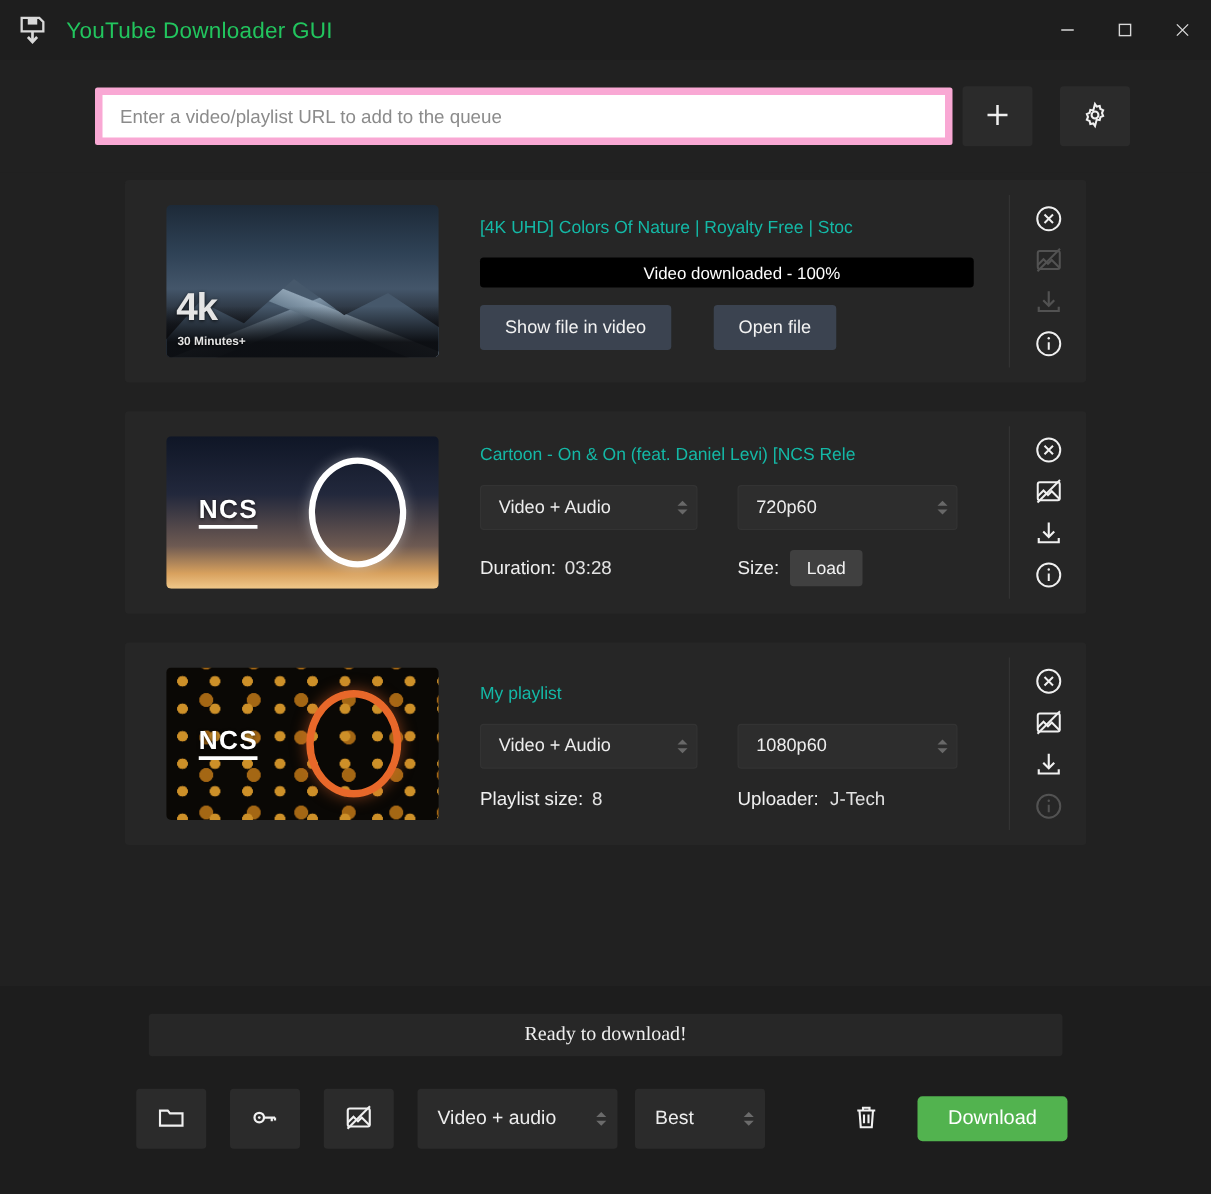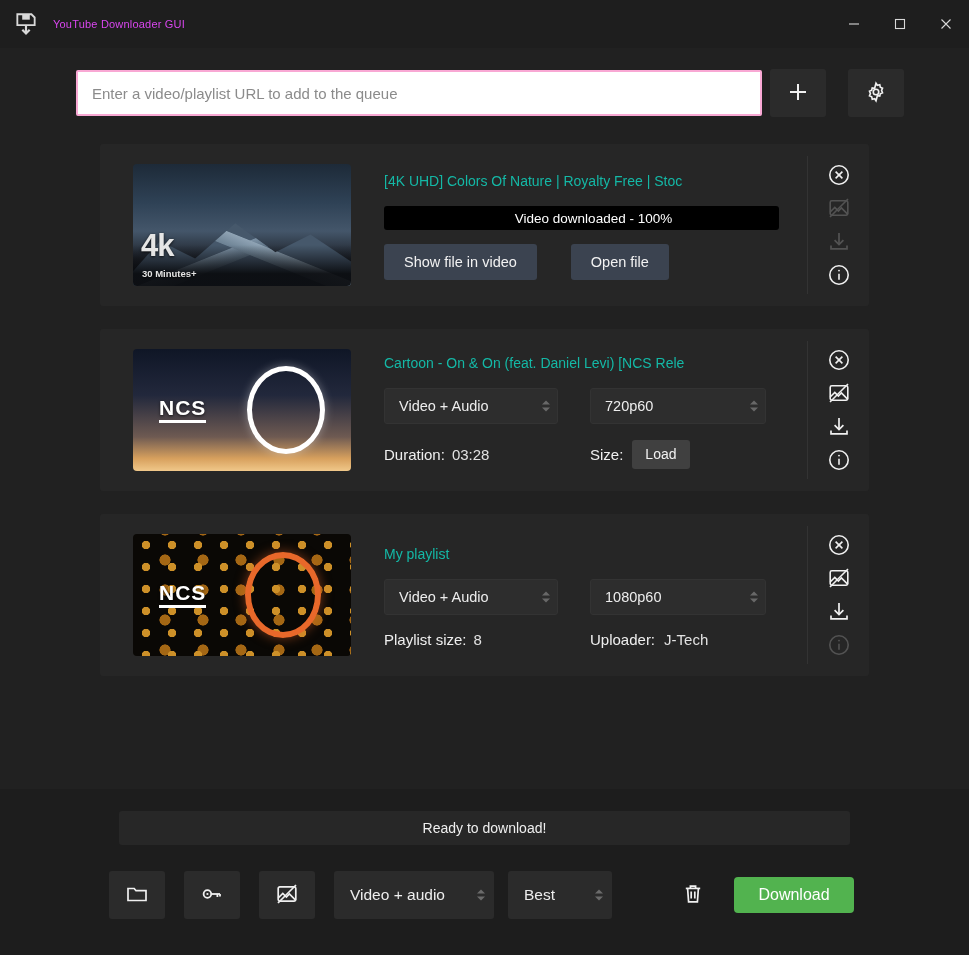--- a/index.html
+++ b/index.html
@@ -19,22 +19,22 @@
   
   .titlebar {
     height: 48px; flex: 0 0 48px;
     background: #1e1e1e;
     display: flex; align-items: center;
     padding-left: 13px;
   }
   .app-icon { width: 26px; height: 26px; display: block; }
   .title-text {
     margin-left: 14px;
-    color: #d946ef;
-    font-size: 11px;
+    color: #22c55e;
+    font-size: 18px;
     letter-spacing: .2px;
     white-space: nowrap;
   }
   .win-ctrls { margin-left: auto; display: flex; height: 48px; }
   .win-btn {
     width: 46px; height: 48px;
     display: flex; align-items: center; justify-content: center;
     color: #d8d8d8;
   }
   .win-btn svg { display: block; }
@@ -42,21 +42,21 @@
   
   .urlbar {
     flex: 0 0 90px;
     display: flex; align-items: center;
     padding: 0 0 0 76px;
     background: #212121;
   }
   .url-input {
     width: 686px; height: 46px;
     background: #ffffff;
-    border: 2px solid #f9a8d4;
+    border: 6px solid #f9a8d4;
     border-radius: 2px;
     padding: 0 14px;
     font-family: "Liberation Sans", sans-serif;
     font-size: 15px;
     color: #1b1b1b;
     outline: none;
   }
   .url-input::placeholder { color: #8b8b8b; }
   .add-btn {
     width: 56px; height: 48px;
@@ -263,22 +263,23 @@
   .footer {
     flex: 0 0 166px;
     background: #1d1d1d;
     padding: 22px 100px 0 100px;
   }
   .statusbar {
     height: 34px;
     background: #272727;
     border-radius: 3px;
     display: flex; align-items: center; justify-content: center;
-    color: #efefef; font-size: 14px;
+    color: #efefef; font-size: 16px;
     margin: 0 19px;
+    font-family: Liberation Serif, serif;
   }
   .toolbar {
     margin-top: 26px;
     display: flex; align-items: center;
     padding: 0 9px;
   }
   .tb-icon {
     width: 56px; height: 48px;
     background: #2b2b2b; border: none; border-radius: 3px;
     display: flex; align-items: center; justify-content: center;

